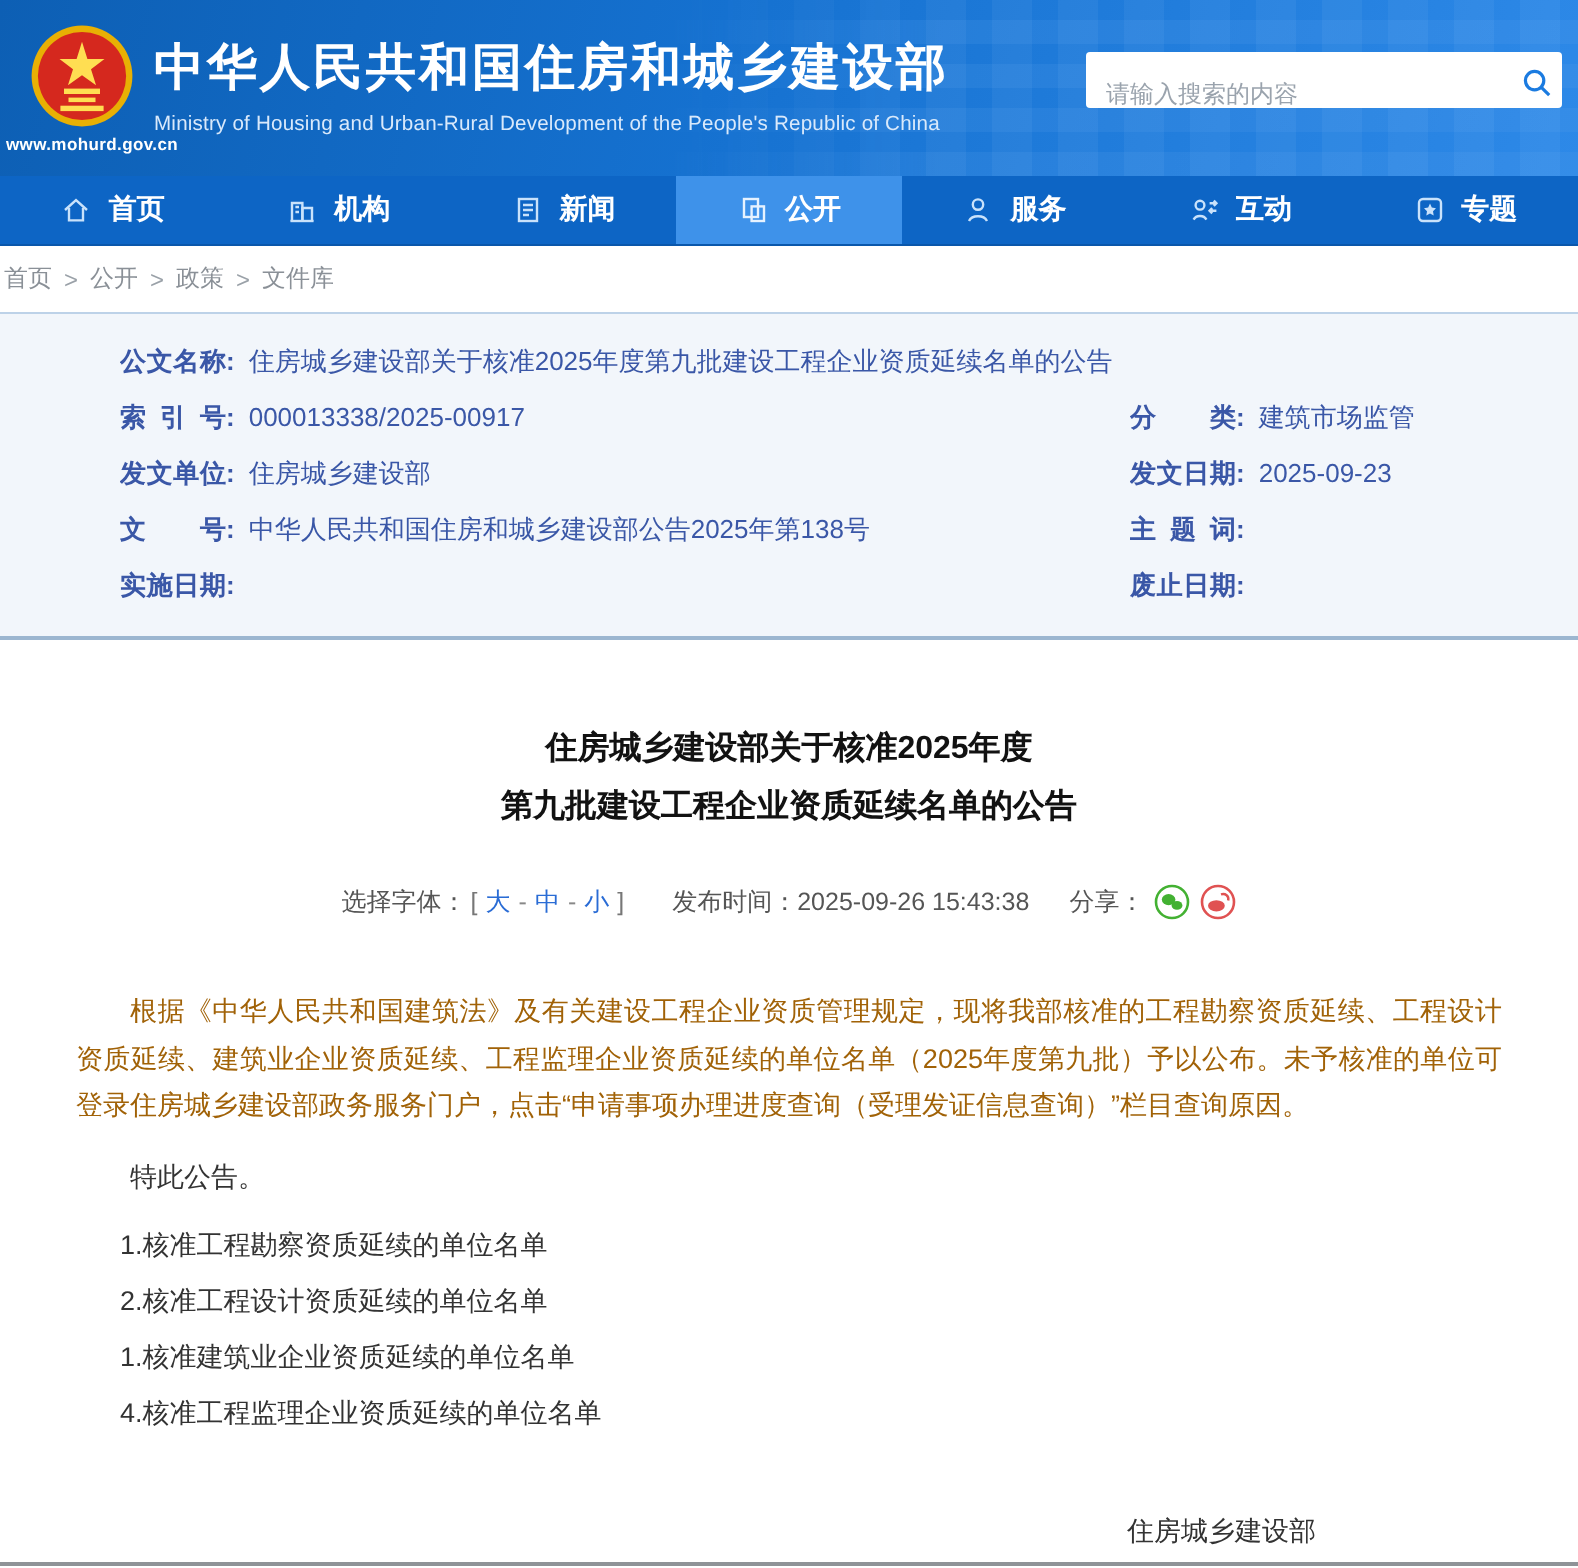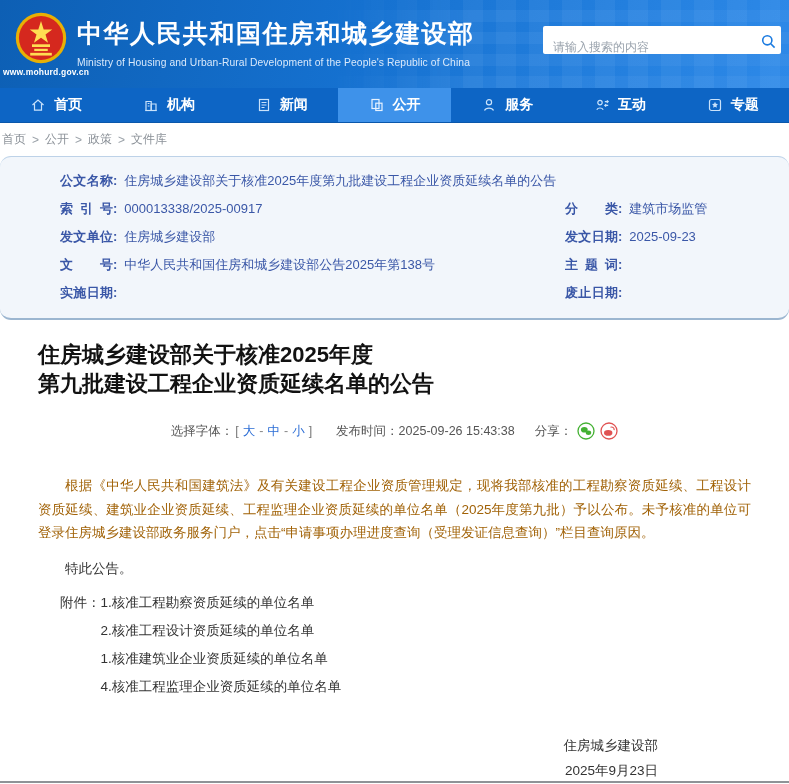--- a/index.html
+++ b/index.html
@@ -31,30 +31,30 @@
   .nav-item { flex:1; display:flex; align-items:center; justify-content:center; gap:8px; color:#fff; font-size:14px; font-weight:bold; cursor:pointer; }
   .nav-item.active { background:#3e92ea; }
   .nav-item svg { display:block; }
 
   
   .breadcrumb { height:33px; display:flex; align-items:center; font-size:12px; color:#8a9097; padding-left:2px; background:#fff; }
   .crumb { cursor:pointer; }
   .crumb-sep { margin:0 6px; color:#9aa1a8; }
 
   
-  .meta-panel { background:#f2f6fb; border-top:1px solid #bdd2e8; border-bottom:2px solid #9cb6d0; padding:15px 30px 6px 60px; font-size:13px; color:#3a57a7;border-radius:11px; }
+  .meta-panel { background:#f2f6fb; border-top:1px solid #bdd2e8; border-bottom:2px solid #9cb6d0; padding:15px 30px 6px 60px; font-size:13px; color:#3a57a7; }
   .meta-row { line-height:18px; margin-bottom:10px; white-space:nowrap; overflow:hidden; }
   .meta-grid { display:grid; grid-template-columns:505px 1fr; }
   .meta-label { display:inline-block; width:53px; text-align:justify; text-align-last:justify; font-weight:bold; }
   .meta-colon { font-weight:bold; margin-right:7px; }
   .meta-value { }
 
   
   .article { padding:0 38px; }
-  .doc-title { text-align:left; margin-top:20px; font-size:22px; font-weight:bold; color:#121212; line-height:29px; }
+  .doc-title { text-align:center; margin-top:40px; font-size:16px; font-weight:bold; color:#121212; line-height:29px; }
   .toolbar { margin-top:24px; display:flex; justify-content:center; align-items:center; font-size:12.5px; color:#555; }
   .font-label { color:#555; }
   .bracket { color:#777; margin:0 2px; }
   .font-size-opt { color:#2a6cd5; cursor:pointer; margin:0 2px; }
   .dash { color:#888; margin:0 2px; }
   .publish-group { margin-left:22px; }
   .publish-value { color:#555; }
   .share-group { margin-left:20px; display:flex; align-items:center; gap:5px; }
   .share-btn { background:none; border:none; padding:0; cursor:pointer; display:flex; align-items:center; }
 
@@ -230,21 +230,20 @@
               <path d="M10.5 5.2 c2.2 -0.7 4.1 0.8 3.6 3" stroke="#e05252" fill="none" stroke-width="1.2"></path>
             </svg>
         </button>
       </span>
     </div>
 
     <p class="body-paragraph">根据《中华人民共和国建筑法》及有关建设工程企业资质管理规定，现将我部核准的工程勘察资质延续、工程设计资质延续、建筑业企业资质延续、工程监理企业资质延续的单位名单（2025年度第九批）予以公布。未予核准的单位可登录住房城乡建设部政务服务门户，点击“申请事项办理进度查询（受理发证信息查询）”栏目查询原因。</p>
     <p class="closing">特此公告。</p>
 
     <div class="attachments">
-      <span class="attach-label">附件：</span>
       <div class="attach-list">
         <div class="attach-item">1.核准工程勘察资质延续的单位名单</div>
         <div class="attach-item">2.核准工程设计资质延续的单位名单</div>
         <div class="attach-item">1.核准建筑业企业资质延续的单位名单</div>
         <div class="attach-item">4.核准工程监理企业资质延续的单位名单</div>
       </div>
     </div>
 
     <div class="signature">
       <div>住房城乡建设部</div>

